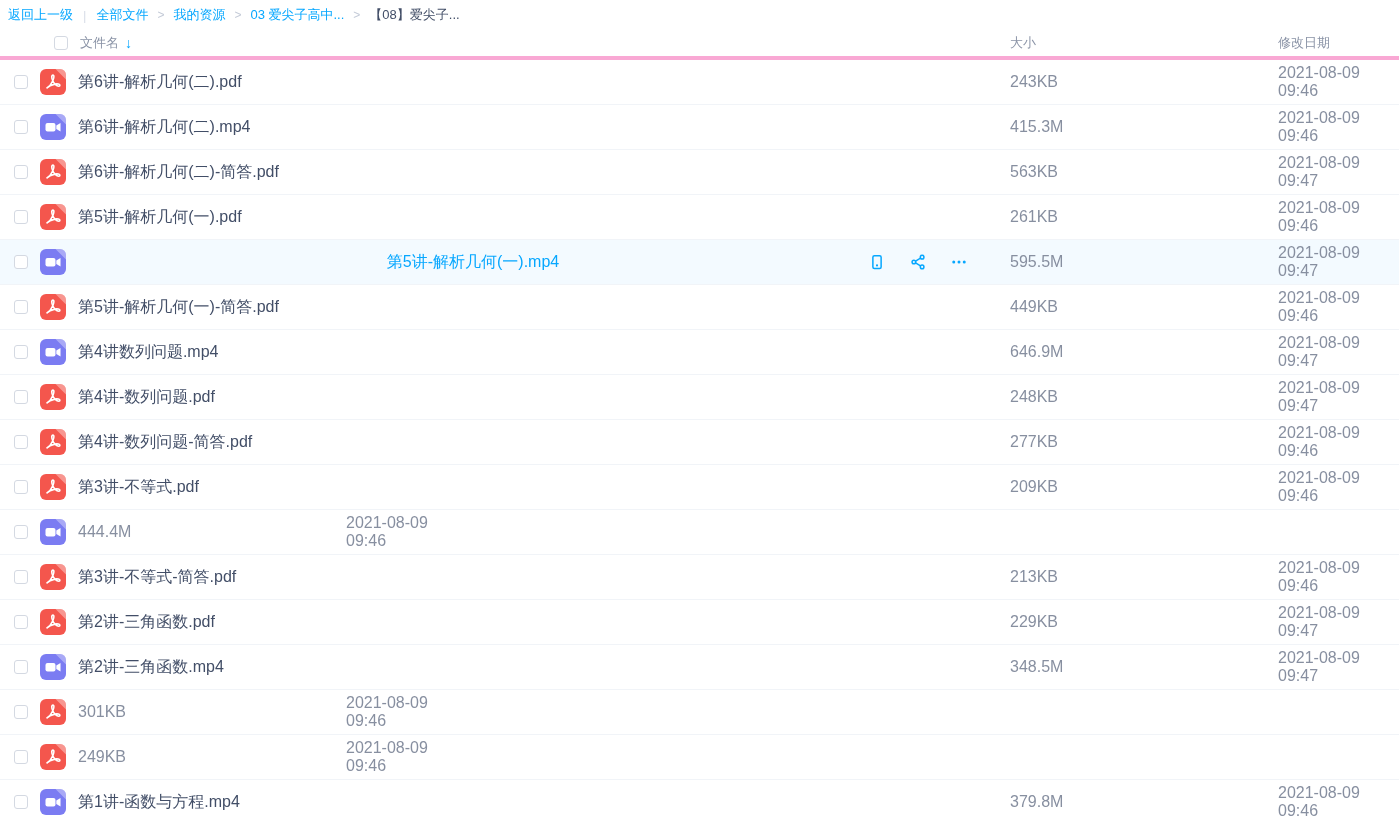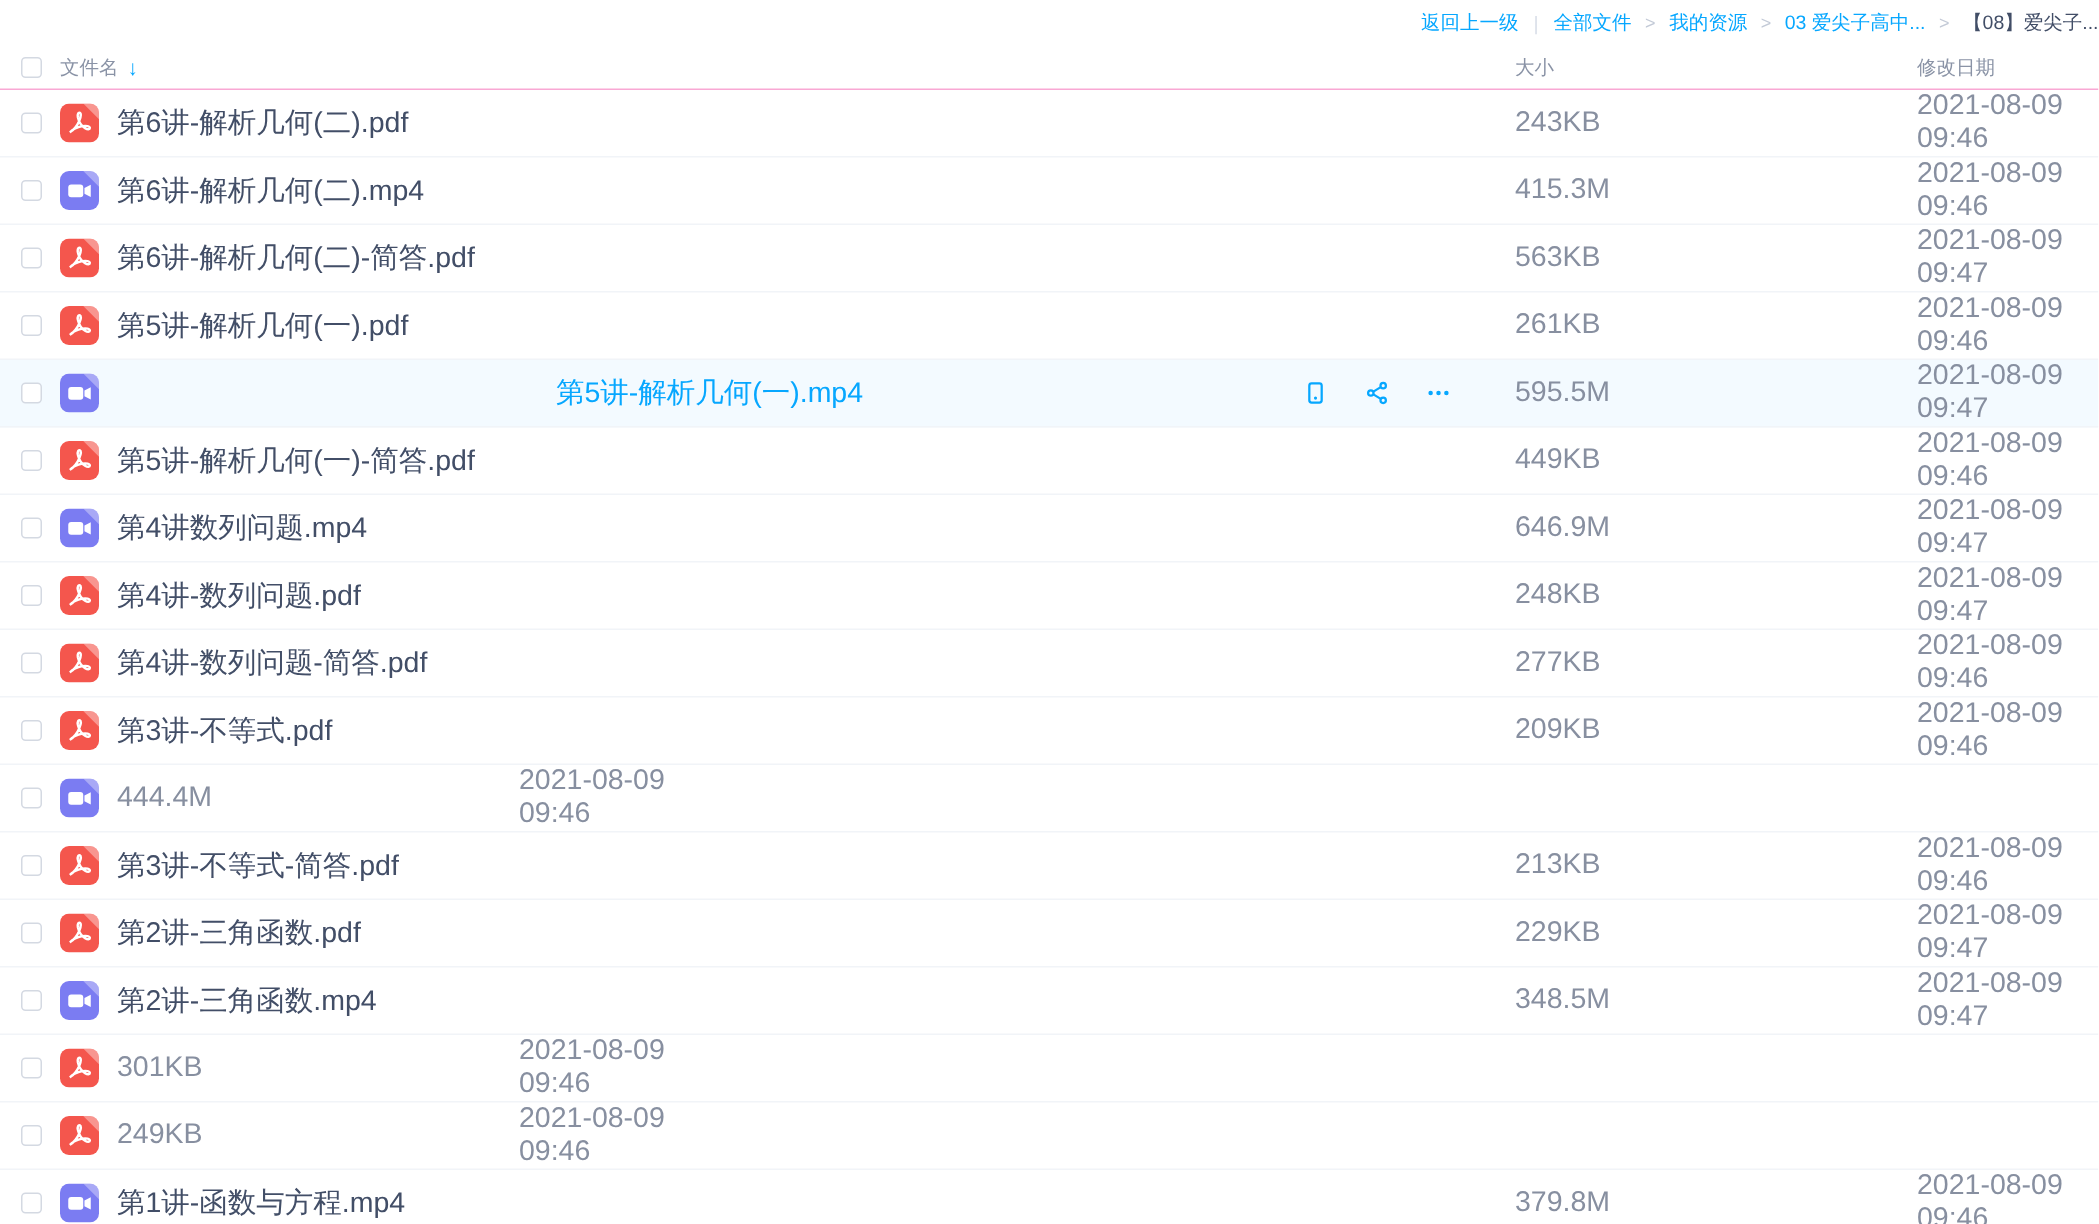--- a/index.html
+++ b/index.html
@@ -10,35 +10,35 @@
     --hover-bg:#f3faff;
   }
   *{box-sizing:border-box;}
   html,body{margin:0;padding:0;}
   body{
     width:1399px;height:816px;overflow:hidden;background:#fff;
     font-family:"Liberation Sans","DejaVu Sans",sans-serif;
     color:var(--text-dark);
   }
   
-  .breadcrumb{display:flex;align-items:center;height:30px;padding-left:8px;font-size:13px;white-space:nowrap;justify-content:flex-end;}
+  .breadcrumb{display:flex;align-items:center;height:30px;padding-left:8px;font-size:13px;white-space:nowrap;}
   .breadcrumb a{color:var(--blue);text-decoration:none;cursor:pointer;}
   .bc-bar{color:#d9dee8;margin:0 10px;}
   .bc-gt{color:#c3cad7;margin:0 9px;font-size:12px;}
   .bc-current{color:var(--text-dark);margin-top:44px;}
   
-  .thead{display:flex;align-items:center;height:30px;border-bottom:1px solid #f9a8d4;font-size:13px;color:#8a93a6;}
+  .thead{display:flex;align-items:center;height:30px;border-bottom:4px solid #f9a8d4;font-size:13px;color:#8a93a6;padding-left:40px;}
   .cb{width:14px;height:14px;border:1px solid #d4d9e2;border-radius:3px;background:#fff;margin-left:14px;flex:none;cursor:pointer;}
   .hname{margin-left:12px;cursor:pointer;}
   .sort{color:var(--blue);margin-left:6px;font-weight:bold;font-size:14px;cursor:pointer;}
   .hspacer{flex:1;}
   .csize{width:268px;flex:none;margin-left:12px;}
   .cdate{width:121px;flex:none;}
   
-  .row{display:flex;align-items:center;height:45px;border-bottom:1px solid var(--row-line);font-size:19px;color:var(--text-gray);}
+  .row{display:flex;align-items:center;height:45px;border-bottom:1px solid var(--row-line);font-size:16px;color:var(--text-gray);}
   .row.active{background:var(--hover-bg);}
   .file-icon{width:26px;height:26px;margin-left:12px;flex:none;line-height:0;}
   .fname{flex:1;margin-left:12px;color:var(--text-dark);text-decoration:none;cursor:pointer;white-space:nowrap;overflow:hidden;}
   .row.active .fname{color:var(--blue);text-align:center;}
   .actions{display:flex;align-items:center;}
   .row.active .actions{gap:23px;margin-right:30px;}
   .action-icon{width:18px;height:18px;line-height:0;cursor:pointer;}
 </style>
 </head>
 <body>

